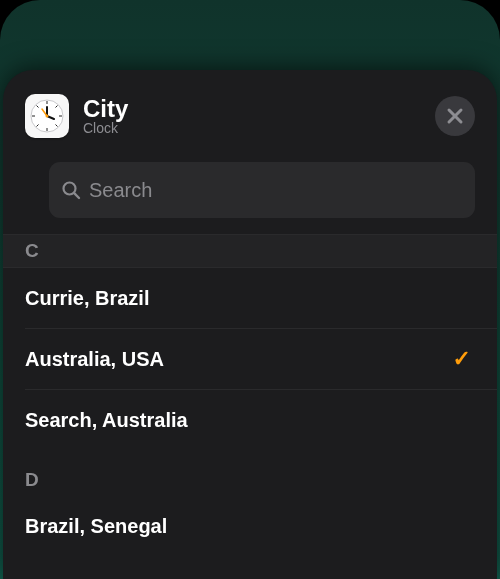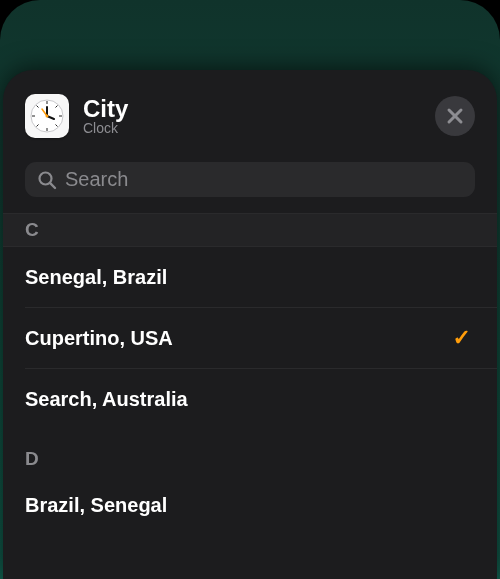--- a/index.html
+++ b/index.html
@@ -6,21 +6,21 @@
     html, body { width: 500px; height: 579px; overflow: hidden; font-family: -apple-system, 'Helvetica Neue', Arial, sans-serif; background:#000; }
     .bg-gradient { position:absolute; inset:0; background: linear-gradient(180deg, #10332b 0%, #103b31 30%, #0f4a3c 60%, #10594a 100%); border-radius: 40px 40px 0 0; }
     .sheet { position:absolute; top:70px; left:3px; right:3px; bottom:0; background:#1c1c1e; border-radius: 30px 30px 0 0; box-shadow: 0 -2px 24px rgba(0,0,0,0.6); display:flex; flex-direction:column; overflow:hidden; }
     .header { display:flex; align-items:center; padding:24px 22px 10px 22px; }
     .app-icon { width:44px; height:44px; border-radius:10px; background:#f7f7f7; display:flex; align-items:center; justify-content:center; flex:0 0 auto; box-shadow: 0 1px 2px rgba(0,0,0,.4); }
     .title-wrap { margin-left:14px; flex:1; }
     .title { font-size:24px; font-weight:700; color:#fff; line-height:1.05; }
     .subtitle { font-size:14px; font-weight:400; color:#8d8d92; margin-top:-1px; }
     .close-btn { width:40px; height:40px; border-radius:20px; background:#39393d; display:flex; align-items:center; justify-content:center; flex:0 0 auto; cursor:pointer; }
     .search-wrap { padding: 14px 22px 16px 22px; }
-    .search-field { display:flex; align-items:center; background:#2a2a2c; border-radius:11px; height:35px; padding:0 12px; }
+    .search-field { display:flex; align-items:center; background:#2a2a2c; border-radius:11px; height:56px; padding:0 12px;margin-left:24px; }
     .search-field input { flex:1; background:transparent; border:none; outline:none; color:#e5e5e7; font-size:20px; }
     .search-field input::placeholder { color:#8a8a8e; }
     .search-icon { margin-right:8px; }
     .list { flex:1; position:relative; }
     .section-header { background:#232325; color:#8a8a8e; font-weight:700; font-size:19px; padding:5px 22px 5px 22px; border-top:1px solid #2a2a2c; border-bottom:1px solid #2a2a2c; }
     .row { display:flex; align-items:center; padding:0 22px; height:60px; color:#fff; font-size:20px; font-weight:600; cursor:pointer; }
     .sep { border:none; border-top:1px solid #2a2a2c; margin-left:22px; }
     .row-label { flex:1; }
     .check { color:#ff9d0a; font-size:22px; font-weight:700; padding-right:4px; }
   </style>
@@ -71,25 +71,25 @@
       </svg>
       <input type="text" placeholder="Search" style="">
     </div>
   </div>
 
   <div class="list">
 
     <div class="section-header">C</div>
 
     <div class="row">
-      <span class="row-label">Senegal, Brazil</span>
+      <span class="row-label">Currie, Brazil</span>
     </div>
     <hr class="sep">
     <div class="row">
-      <span class="row-label">Cupertino, USA</span>
+      <span class="row-label">Australia, USA</span>
       <span class="check">✓</span>
     </div>
     <hr class="sep">
     <div class="row">
       <span class="row-label">Search, Australia</span>
     </div>
 
     <div style="height:14px"></div>
 
     <div class="section-header" style="background:transparent;border:none">D</div>

